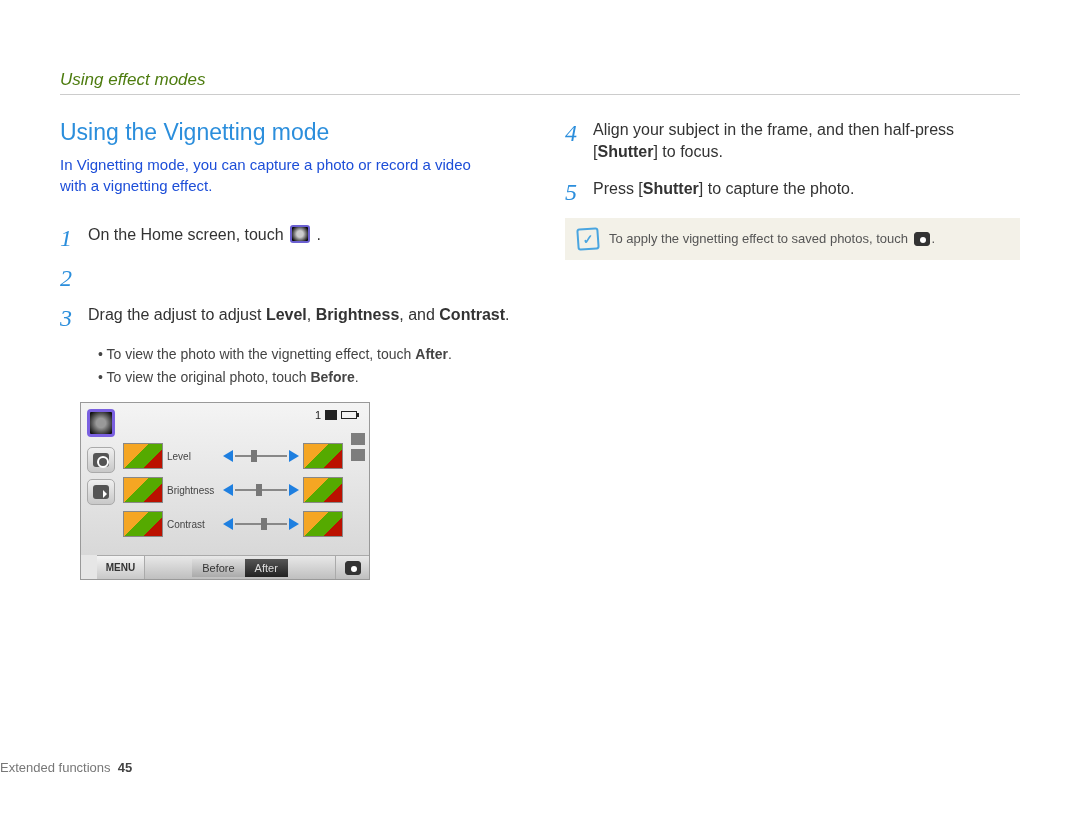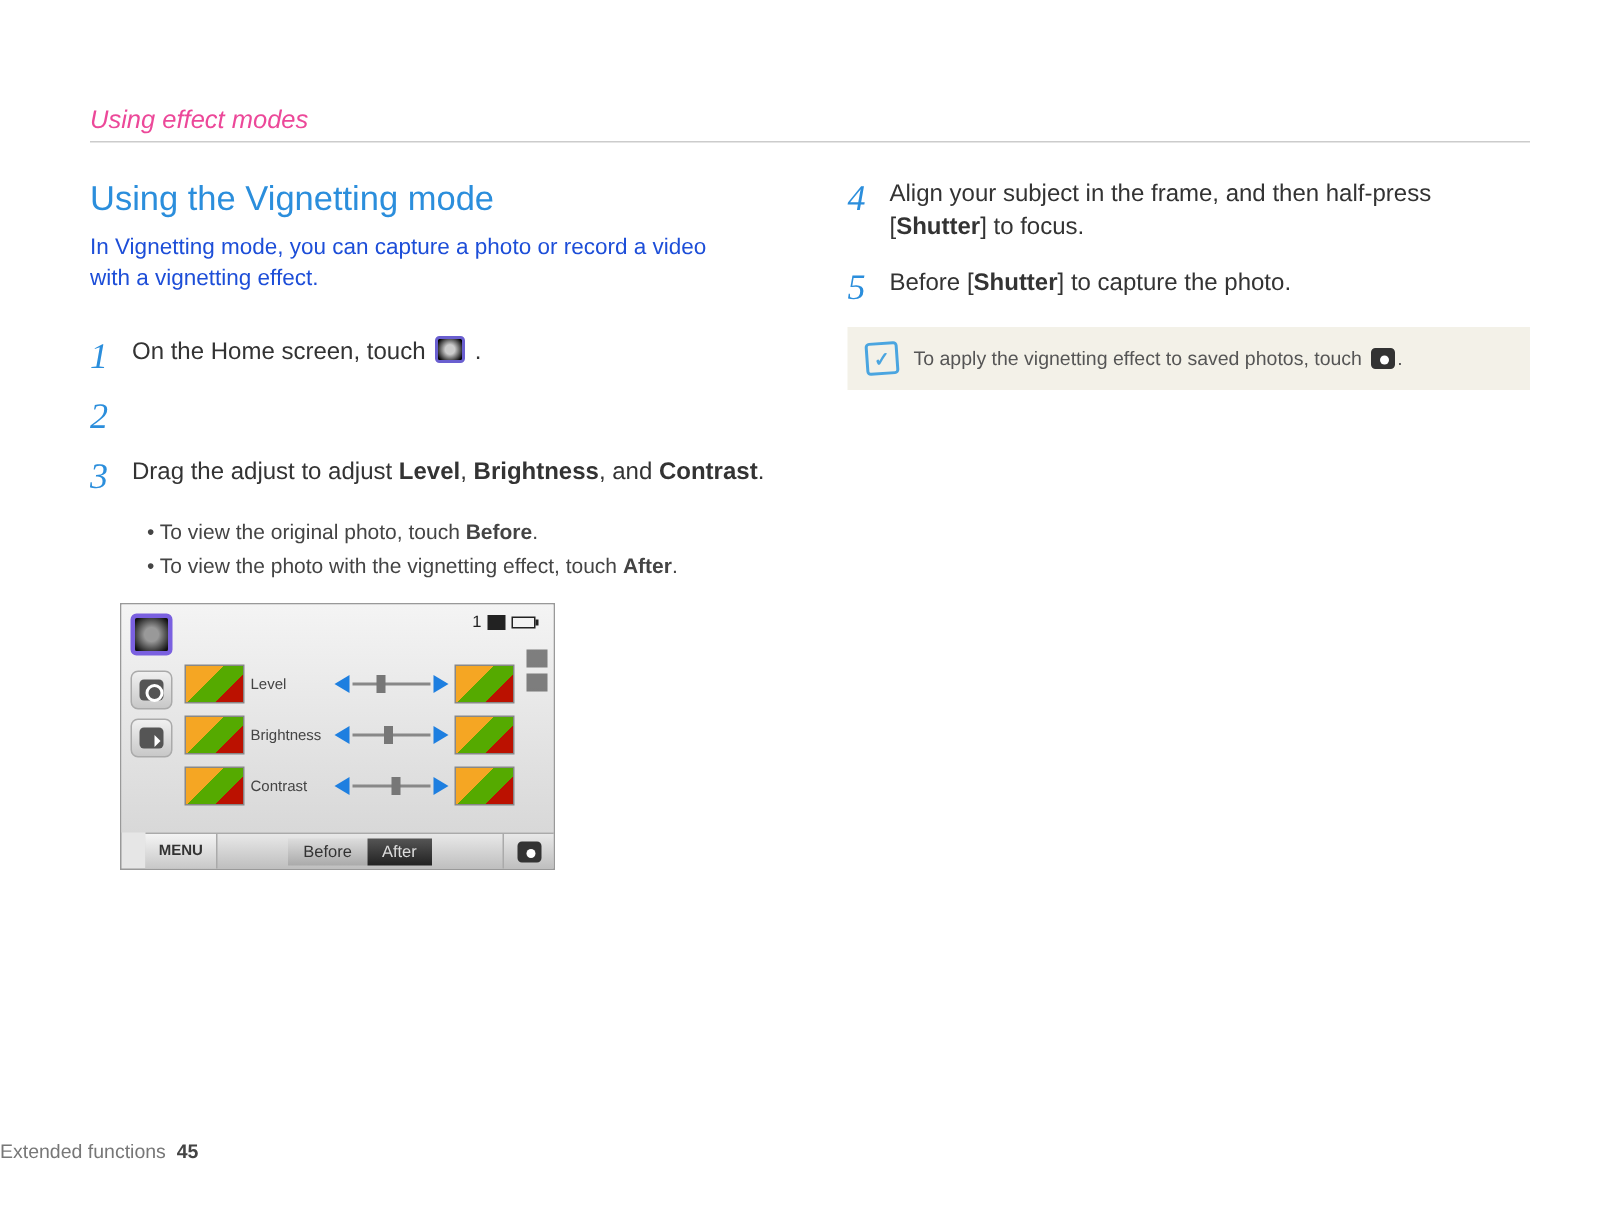--- a/index.html
+++ b/index.html
@@ -6,21 +6,21 @@
   body {
     width: 1080px;
     height: 815px;
     background: #ffffff;
     font-family: Arial, Helvetica, sans-serif;
     color: #333;
     position: relative;
     padding: 70px 60px 0 60px;
   }
   .header-line {
-    color: #ec4899;
+    color: #4d7c0f;
     font-size: 17px;
     font-style: italic;
     border-bottom: 1px solid #ccc;
     padding-bottom: 4px;
     margin-bottom: 24px;
   }
   .columns {
     display: flex;
     gap: 50px;
   }
@@ -238,24 +238,24 @@
 
     <div class="step">
       <div class="step-num">3</div>
       <div class="step-text">
         <span>Drag the adjust to adjust </span><strong>Level</strong><span>, </span><strong>Brightness</strong><span>, and </span><strong>Contrast</strong><span>.</span>
       </div>
     </div>
 
     <ul class="sublist">
       <li>
-        <span>To view the original photo, touch </span><strong>Before</strong><span>.</span>
+        <span>To view the photo with the vignetting effect, touch </span><strong>After</strong><span>.</span>
       </li>
       <li>
-        <span>To view the photo with the vignetting effect, touch </span><strong>After</strong><span>.</span>
+        <span>To view the original photo, touch </span><strong>Before</strong><span>.</span>
       </li>
     </ul>
 
     <div class="screen">
       <div class="screen-inner">
         <div class="screen-topleft"></div>
         <div class="screen-topright">
           <span>1</span>
           <span style="width:12px;height:10px;background:#222;display:inline-block"></span>
           <span class="batt"></span>
@@ -328,21 +328,21 @@
     <div class="step">
       <div class="step-num">4</div>
       <div class="step-text">
         <span>Align your subject in the frame, and then half-press [</span><strong>Shutter</strong><span>] to focus.</span>
       </div>
     </div>
 
     <div class="step">
       <div class="step-num">5</div>
       <div class="step-text">
-        <span>Before [</span><strong>Shutter</strong><span>] to capture the photo.</span>
+        <span>Press [</span><strong>Shutter</strong><span>] to capture the photo.</span>
       </div>
     </div>
 
     <div class="note-box">
       <div class="note-icon">✓</div>
       <div>
         <span>To apply the vignetting effect to saved photos, touch </span><span class="inline-icon saved"></span><span>.</span>
       </div>
     </div>
   </div>

